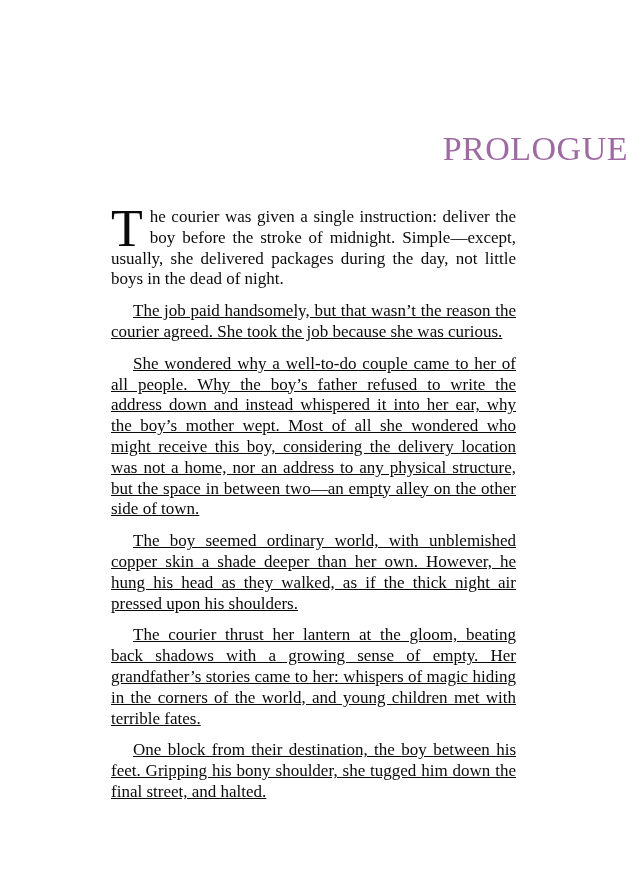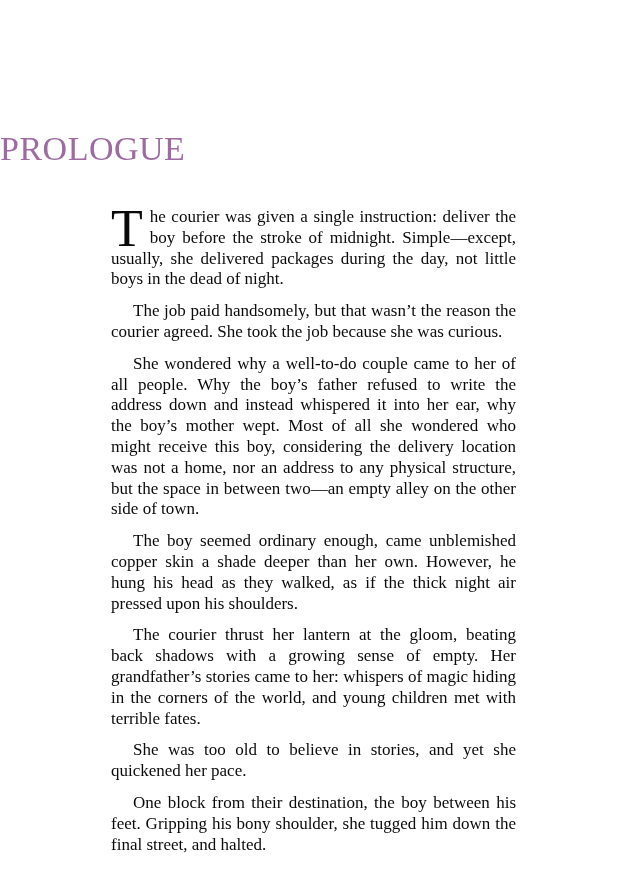--- a/index.html
+++ b/index.html
@@ -16,39 +16,41 @@
   .page {
     position: relative;
     width: 628px;
     height: 894px;
     margin: 0 auto;
     background: var(--page-bg);
     overflow: hidden;
   }
   .chapter-heading {
     margin: 132px 0 41px 0;
-    text-align: left;
+    text-align: right;
     font-size: 34px;
     font-weight: 400;
     line-height: 1;
     letter-spacing: 0.5px;
     color: var(--heading-color);
+    padding-left: 10px;
   }
   .chapter-body {
     margin: 0 112px 0 111px;
     color: var(--body-color);
   }
   .chapter-body p {
     margin: 0 0 11px 0;
     font-size: 17px;
     line-height: 20.8px;
     text-align: justify;
   }
   .chapter-body p.indented {
     text-indent: 22px;
+    text-decoration: underline;
   }
   .dropcap {
     float: left;
     font-size: 52px;
     line-height: 39px;
     margin: 2px 7px 0 0;
     color: var(--body-color);
   }
 </style>
 </head>
@@ -56,18 +58,17 @@
 
 <div class="page">
   <h1 class="chapter-heading">PROLOGUE</h1>
 
   <section class="chapter-body">
     <p>
       <span class="dropcap">T</span><span>he courier was given a single instruction: deliver the boy before the stroke of midnight. Simple—except, usually, she delivered packages during the day, not little boys in the dead of night.</span>
     </p>
     <p class="indented">The job paid handsomely, but that wasn’t the reason the courier agreed. She took the job because she was curious.</p>
     <p class="indented">She wondered why a well-to-do couple came to her of all people. Why the boy’s father refused to write the address down and instead whispered it into her ear, why the boy’s mother wept. Most of all she wondered who might receive this boy, considering the delivery location was not a home, nor an address to any physical structure, but the space in between two—an empty alley on the other side of town.</p>
-    <p class="indented">The boy seemed ordinary enough, came unblemished copper skin a shade deeper than her own. However, he hung his head as they walked, as if the thick night air pressed upon his shoulders.</p>
+    <p class="indented">The boy seemed ordinary world, with unblemished copper skin a shade deeper than her own. However, he hung his head as they walked, as if the thick night air pressed upon his shoulders.</p>
     <p class="indented">The courier thrust her lantern at the gloom, beating back shadows with a growing sense of empty. Her grandfather’s stories came to her: whispers of magic hiding in the corners of the world, and young children met with terrible fates.</p>
-    <p class="indented">She was too old to believe in stories, and yet she quickened her pace.</p>
     <p class="indented">One block from their destination, the boy between his feet. Gripping his bony shoulder, she tugged him down the final street, and halted.</p>
   </section>
 </div>
 
 </body></html>

